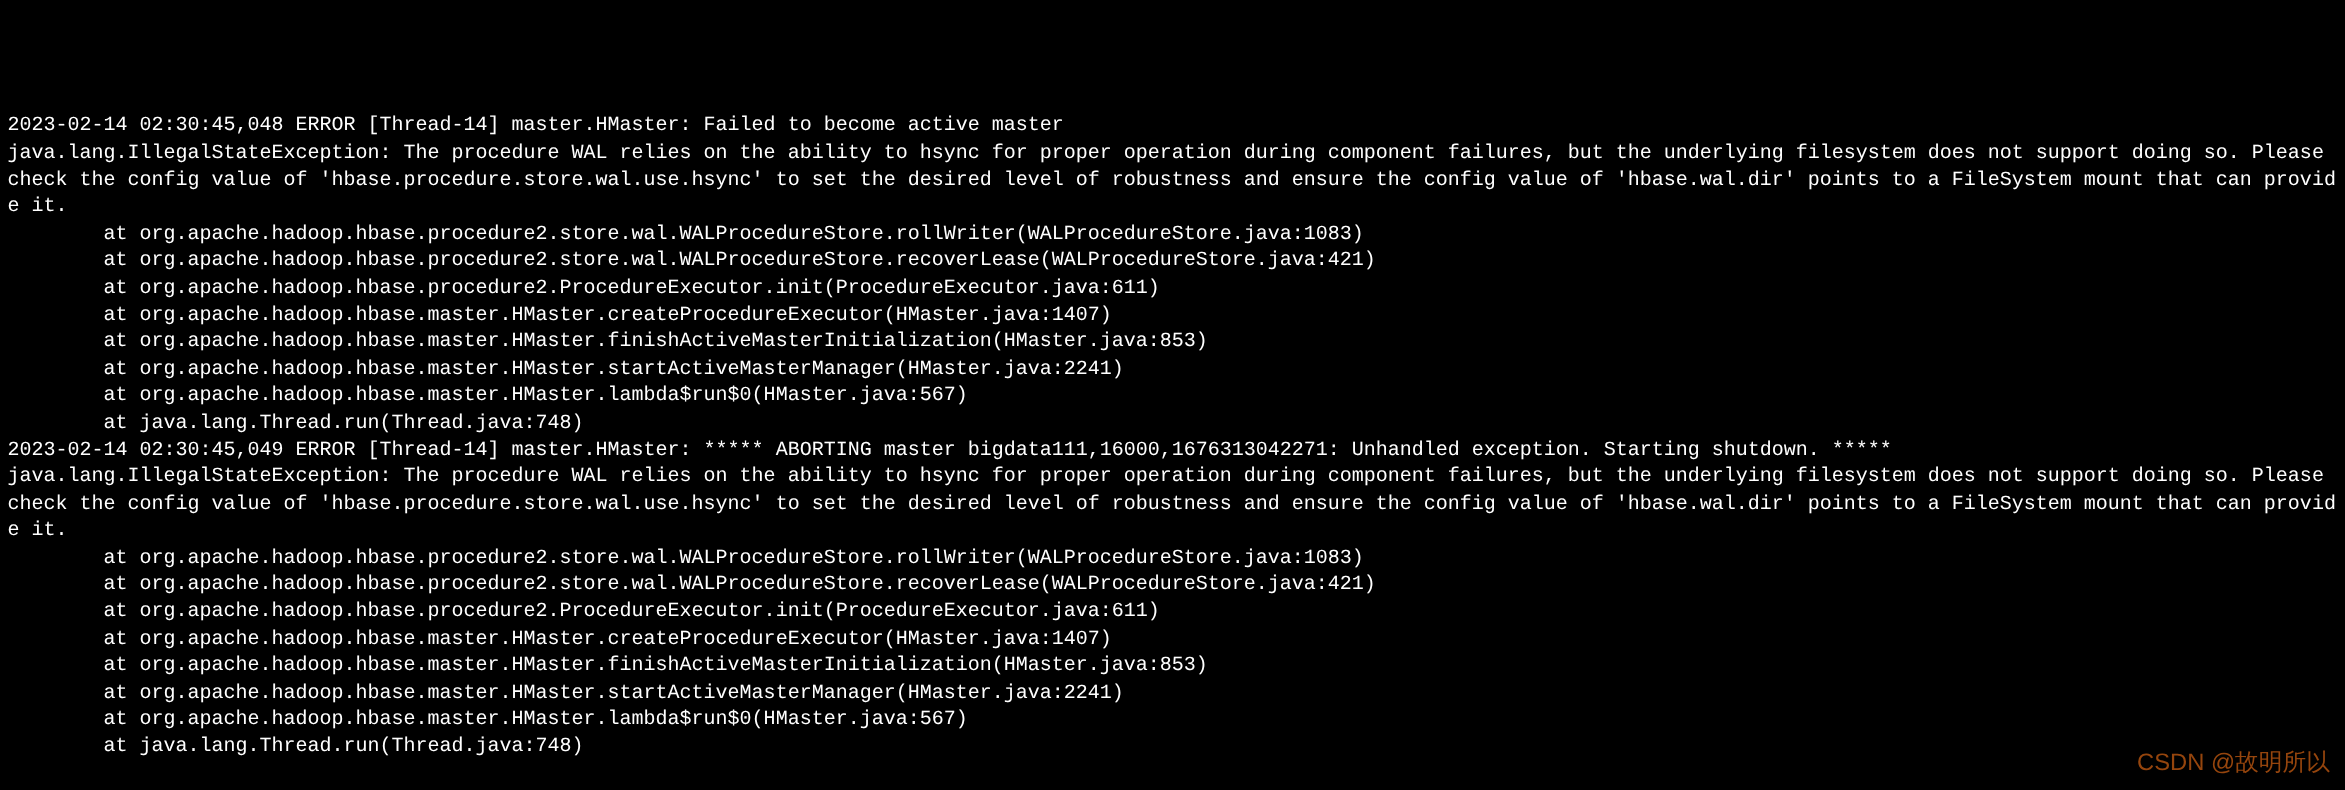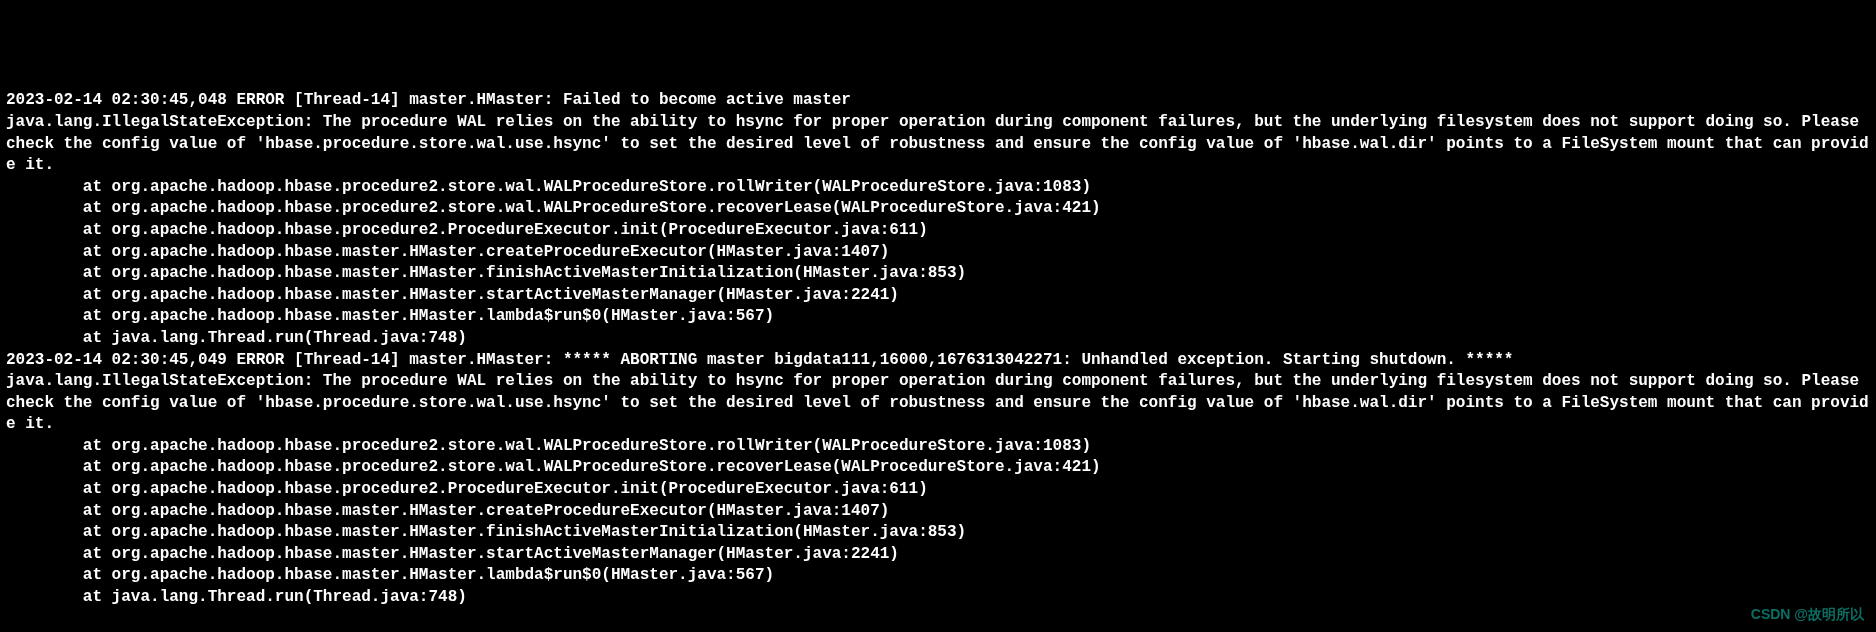--- a/index.html
+++ b/index.html
@@ -1,19 +1,18 @@
 <!DOCTYPE html>
 <html><head>
   <meta charset="utf-8">
   <style>
     * {
       margin: 0;
       padding: 0;
       box-sizing: border-box;
-      font-weight: bold;
     }
     body {
       background-color: #000000;
       color: #ffffff;
       font-family: "Consolas", "Courier New", monospace;
       font-size: 16px;
       line-height: 1.35;
       padding: 4px 6px;
       white-space: pre-wrap;
       word-break: break-all;
@@ -22,22 +21,22 @@
       overflow: hidden;
       position: relative;
     }
     .log-line {
       display: block;
     }
     .watermark {
       position: absolute;
       bottom: 8px;
       right: 12px;
-      color: #14b8a6;
-      font-size: 14px;
+      color: #f97316;
+      font-size: 19px;
       font-family: "Microsoft YaHei", sans-serif;
       opacity: 0.6;
     }
   </style>
 </head>
 <body>
 
 
 
 <div id="terminal-container"><span class="log-line">2023-02-14 02:30:45,048 ERROR [Thread-14] master.HMaster: Failed to become active master</span><span class="log-line">java.lang.IllegalStateException: The procedure WAL relies on the ability to hsync for proper operation during component failures, but the underlying filesystem does not support doing so. Please check the config value of 'hbase.procedure.store.wal.use.hsync' to set the desired level of robustness and ensure the config value of 'hbase.wal.dir' points to a FileSystem mount that can provide it.</span><span class="log-line">        at org.apache.hadoop.hbase.procedure2.store.wal.WALProcedureStore.rollWriter(WALProcedureStore.java:1083)</span><span class="log-line">        at org.apache.hadoop.hbase.procedure2.store.wal.WALProcedureStore.recoverLease(WALProcedureStore.java:421)</span><span class="log-line">        at org.apache.hadoop.hbase.procedure2.ProcedureExecutor.init(ProcedureExecutor.java:611)</span><span class="log-line">        at org.apache.hadoop.hbase.master.HMaster.createProcedureExecutor(HMaster.java:1407)</span><span class="log-line">        at org.apache.hadoop.hbase.master.HMaster.finishActiveMasterInitialization(HMaster.java:853)</span><span class="log-line">        at org.apache.hadoop.hbase.master.HMaster.startActiveMasterManager(HMaster.java:2241)</span><span class="log-line">        at org.apache.hadoop.hbase.master.HMaster.lambda$run$0(HMaster.java:567)</span><span class="log-line">        at java.lang.Thread.run(Thread.java:748)</span><span class="log-line">2023-02-14 02:30:45,049 ERROR [Thread-14] master.HMaster: ***** ABORTING master bigdata111,16000,1676313042271: Unhandled exception. Starting shutdown. *****</span><span class="log-line">java.lang.IllegalStateException: The procedure WAL relies on the ability to hsync for proper operation during component failures, but the underlying filesystem does not support doing so. Please check the config value of 'hbase.procedure.store.wal.use.hsync' to set the desired level of robustness and ensure the config value of 'hbase.wal.dir' points to a FileSystem mount that can provide it.</span><span class="log-line">        at org.apache.hadoop.hbase.procedure2.store.wal.WALProcedureStore.rollWriter(WALProcedureStore.java:1083)</span><span class="log-line">        at org.apache.hadoop.hbase.procedure2.store.wal.WALProcedureStore.recoverLease(WALProcedureStore.java:421)</span><span class="log-line">        at org.apache.hadoop.hbase.procedure2.ProcedureExecutor.init(ProcedureExecutor.java:611)</span><span class="log-line">        at org.apache.hadoop.hbase.master.HMaster.createProcedureExecutor(HMaster.java:1407)</span><span class="log-line">        at org.apache.hadoop.hbase.master.HMaster.finishActiveMasterInitialization(HMaster.java:853)</span><span class="log-line">        at org.apache.hadoop.hbase.master.HMaster.startActiveMasterManager(HMaster.java:2241)</span><span class="log-line">        at org.apache.hadoop.hbase.master.HMaster.lambda$run$0(HMaster.java:567)</span><span class="log-line">        at java.lang.Thread.run(Thread.java:748)</span></div>

